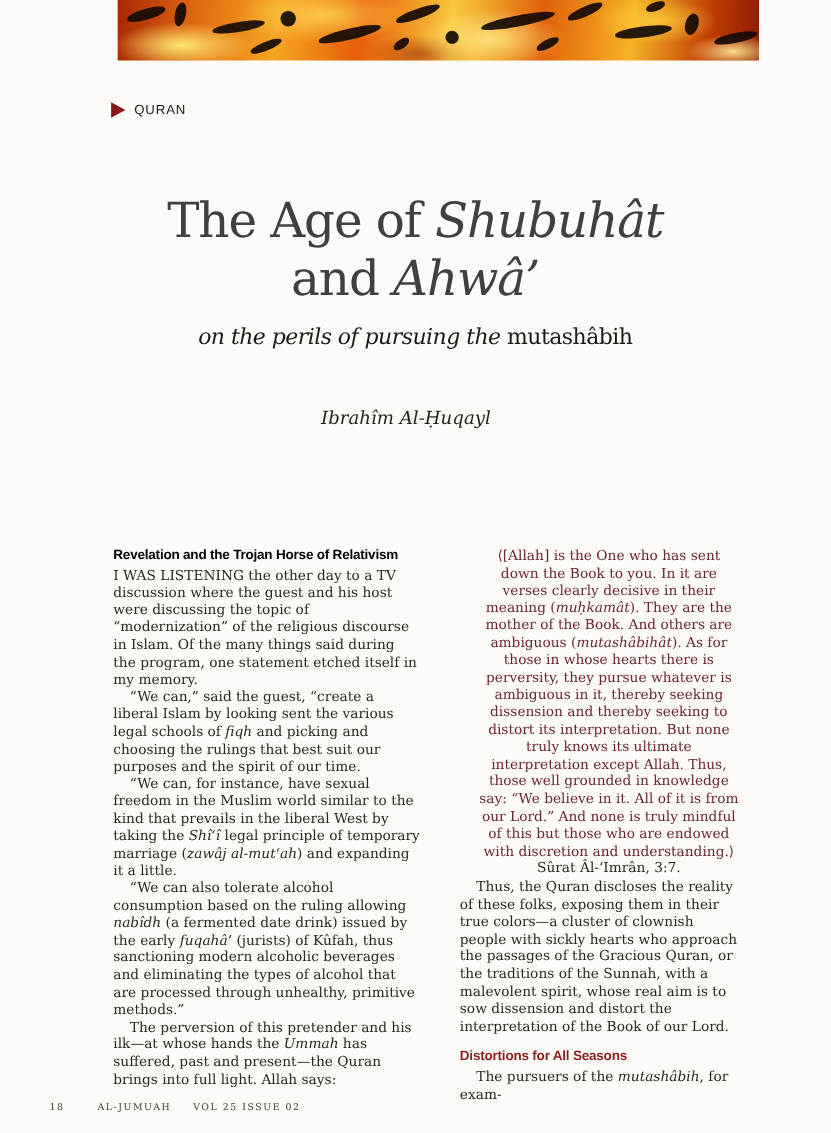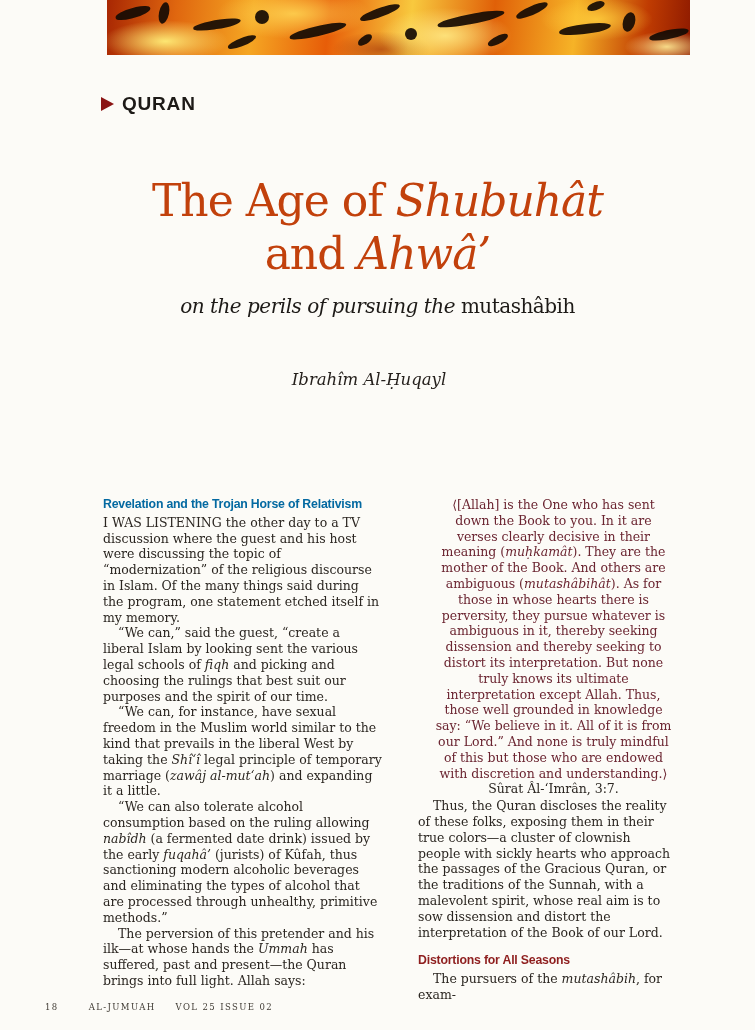--- a/index.html
+++ b/index.html
@@ -16,38 +16,38 @@
       radial-gradient(ellipse 70px 26px at 47% 90%, rgba(150,28,0,.55), rgba(150,28,0,0) 70%),
       radial-gradient(ellipse 60px 22px at 96% 85%, rgba(255,236,150,.9), rgba(255,236,150,0) 70%),
       linear-gradient(96deg,#a82703,#e0670f 12%,#f5a623 25%,#e75d08 38%,#f8c93e 52%,#e06008 66%,#f6b327 80%,#c03c02 92%,#8e1a00);}
   .stk{position:absolute;background:#150b04;border-radius:60% 40% 55% 45%/55% 45% 60% 40%;opacity:.92;}
   .stk.round{border-radius:50%;}
 
   
   .kicker{position:absolute;left:101px;top:93px;display:flex;align-items:center;}
   .tri{width:0;height:0;border-left:13px solid #8b1414;border-top:7px solid transparent;
        border-bottom:7px solid transparent;margin-right:8px;}
-  .kicker-label{font-family:"Liberation Sans",sans-serif;font-weight:bold;font-size:19px;
+  .kicker-label{font-family:"Liberation Sans",sans-serif;font-weight:normal;font-size:12px;
        letter-spacing:.8px;color:#1d1a17;}
 
   
   .title{position:absolute;left:0;top:174px;width:755px;text-align:center;margin:0;
-       font-weight:normal;font-size:44px;line-height:53px;letter-spacing:-1px;color:#c2410c;}
+       font-weight:normal;font-size:44px;line-height:53px;letter-spacing:-1px;color:#404040;}
   .subtitle{position:absolute;left:0;top:294px;width:755px;text-align:center;
        font-size:20px;color:#1d1a17;letter-spacing:-.5px;}
   .author{position:absolute;left:0;top:370px;width:738px;text-align:center;
        font-size:16.5px;font-style:italic;color:#241f1b;}
   .it{font-style:italic;}
 
   
   .col{position:absolute;top:497px;font-size:12.5px;line-height:15.8px;}
   .col-left{left:103px;width:279px;}
   .col-right{left:418px;width:254px;}
   h3.colhead{font-family:"Liberation Sans",sans-serif;font-size:12.3px;font-weight:bold;
-       letter-spacing:-.2px;margin:0 0 2px 0;color:#0369a1;}
+       letter-spacing:-.2px;margin:0 0 2px 0;color:#000000;}
   h3.red{color:#8e1e1e;margin:13px 0 2px 0;}
   .para{margin:0;}
   .para.indent{text-indent:15px;}
   .quote-wrap .para{margin-left:17px;text-align:center;}
   .q{color:#6b2531;}
   .after-quote{display:block;margin-top:1px;}
 
   
   .footer{position:absolute;left:45px;top:1002px;display:flex;align-items:baseline;
        font-size:8.5px;letter-spacing:1.4px;color:#3f3a33;font-family:"DejaVu Serif",serif;}

